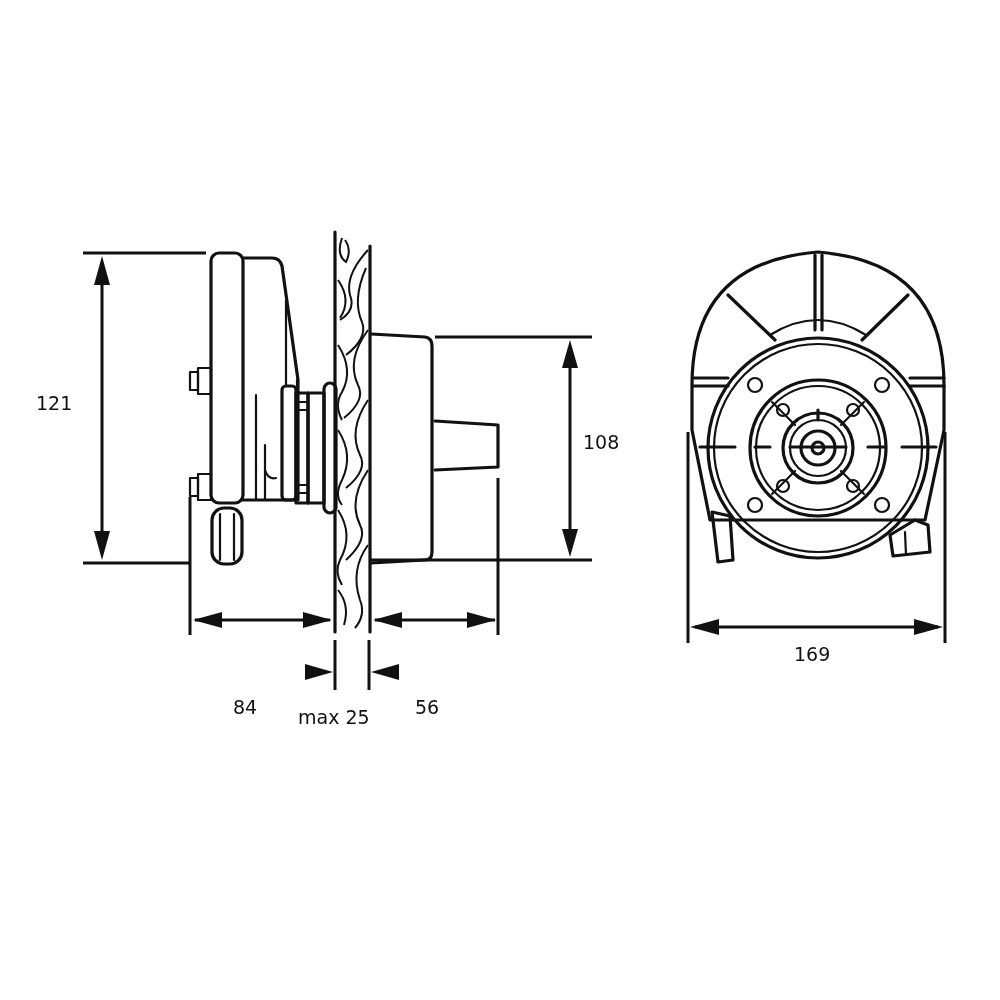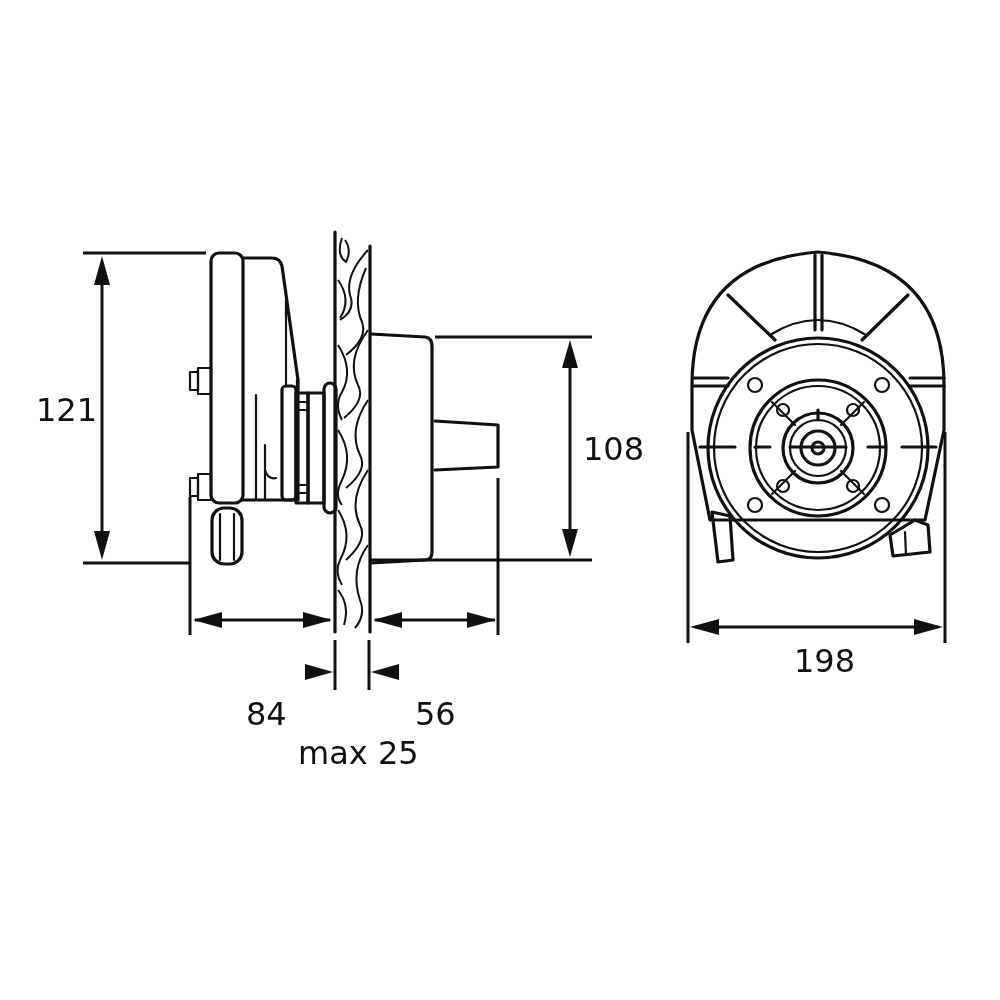--- a/index.html
+++ b/index.html
@@ -1,21 +1,21 @@
 <!DOCTYPE html>
 <html><head>
   <meta charset="utf-8">
   <style>
     html, body { margin: 0; padding: 0; background: #ffffff; }
     body { width: 1000px; height: 1000px; position: relative; overflow: hidden; }
     #drawing { position: absolute; left: 0; top: 0; width: 1000px; height: 1000px; }
     .dim-text {
       position: absolute;
       font-family: "DejaVu Sans", sans-serif;
-      font-size: 32px;
+      font-size: 19px;
       color: #111111;
       line-height: 1;
       white-space: nowrap;
     }
     svg .ln { stroke: #111; stroke-width: 3.2; fill: none; stroke-linecap: round; stroke-linejoin: round; }
     svg .thin { stroke: #111; stroke-width: 2.2; fill: none; stroke-linecap: round; stroke-linejoin: round; }
     svg .dim { stroke: #111; stroke-width: 3; fill: none; }
     svg .arrow { fill: #111; stroke: none; }
     svg .wood { stroke: #111; stroke-width: 2; fill: none; }
   </style>
@@ -164,17 +164,17 @@
       <line class="dim" x1="688" y1="432" x2="688" y2="643"></line>
       <line class="dim" x1="945" y1="432" x2="945" y2="643"></line>
       <line class="dim" x1="695" y1="627" x2="938" y2="627"></line>
       <polygon class="arrow" points="690,627 719,619 719,635"></polygon>
       <polygon class="arrow" points="943,627 914,619 914,635"></polygon>
     </g>
   </svg>
 
   <div class="dim-text" style="left:36px; top:394px;">121</div>
   <div class="dim-text" style="left:583px; top:433px;text-align:center;">108</div>
-  <div class="dim-text" style="left:246px; top:698px;text-align:right;">84</div>
+  <div class="dim-text" style="left:233px; top:698px;text-align:right;">84</div>
   <div class="dim-text" style="left:415px; top:698px;">56</div>
-  <div class="dim-text" style="left:298px; top:737px;">max 25</div>
-  <div class="dim-text" style="left:794px; top:645px;">198</div>
+  <div class="dim-text" style="left:298px; top:708px;">max 25</div>
+  <div class="dim-text" style="left:794px; top:645px;">169</div>
 </div>
 
 </body></html>

